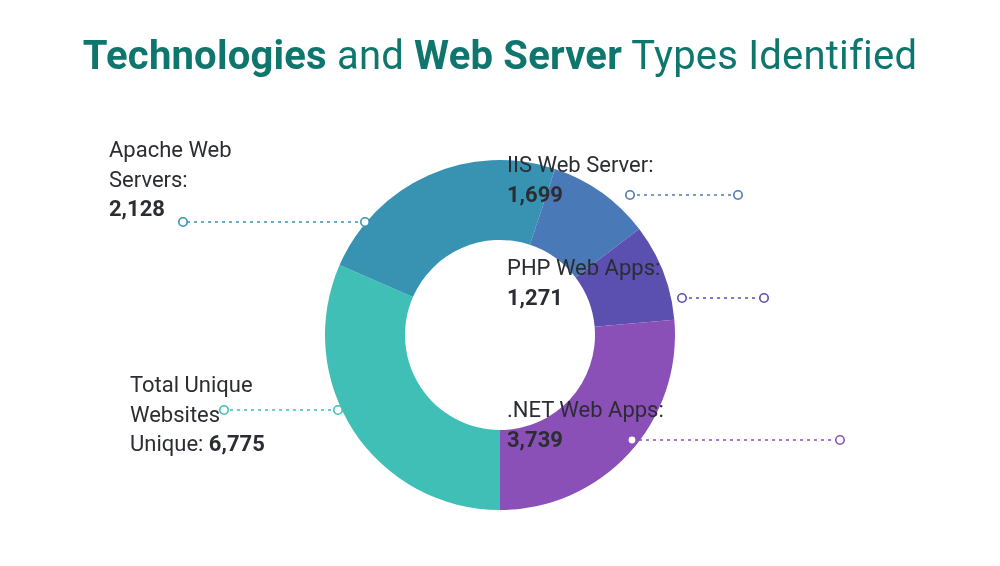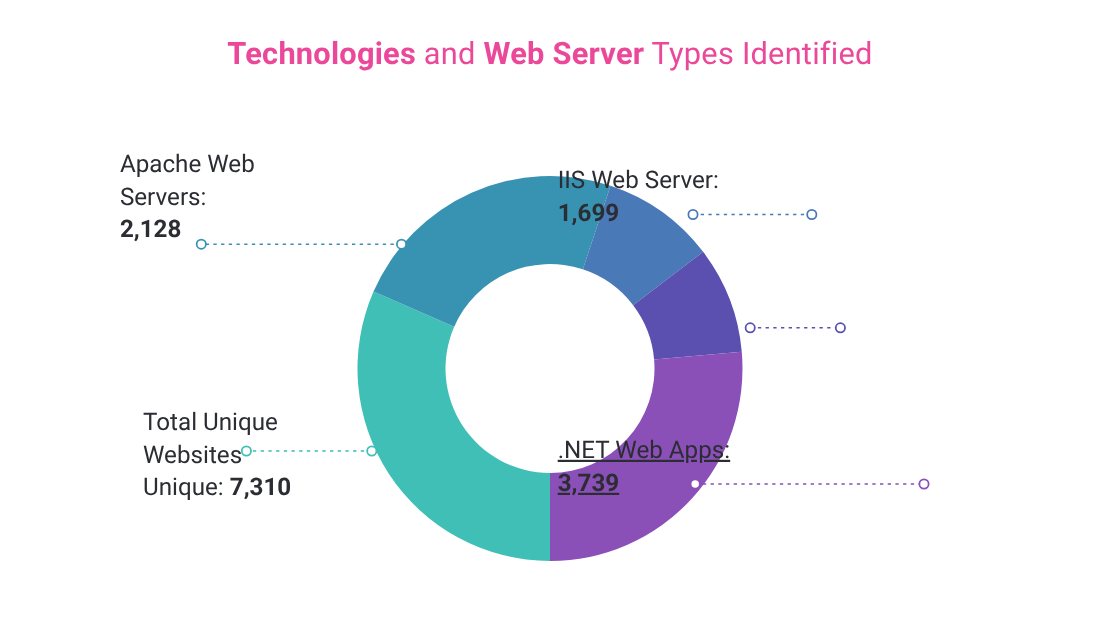--- a/index.html
+++ b/index.html
@@ -11,23 +11,23 @@
     color: #2b2d33;
     position: relative;
     overflow: hidden;
   }
   .title {
     position: absolute;
     top: 32px;
     left: 0;
     right: 0;
     text-align: center;
-    font-size: 28px;
+    font-size: 40px;
     font-weight: 400;
-    color: #ec4899;
+    color: #0f766e;
     letter-spacing: 0.2px;
   }
   .title .b { font-weight: 700; }
   .chart-wrap {
     position: absolute;
     left: 0; top: 0;
     width: 827px;
     height: 566px;
   }
   svg.donut {
@@ -78,24 +78,27 @@
       <circle cx="840" cy="440" r="4.2" fill="#ffffff" stroke="#8b4fb8" stroke-width="1.6"></circle>
     </svg>
 
   <div class="label left" style="left:109px; top:135px; width:200px;">
     Apache Web<br>Servers:<br><span class="val">2,128</span>
   </div>
 
   <div class="label left" style="left:109px; top:370px; width:210px;margin-left:21px;">
     <span>Total Unique</span><br>
     <span>Websites</span><br>
-    <span>Unique: </span><span class="val">7,310</span>
+    <span>Unique: </span><span class="val">6,775</span>
   </div>
 
   <div class="label right" style="right:100px; top:150px; width:220px;">
     IIS Web Server:<br><span class="val">1,699</span>
   </div>
 
+  <div class="label right" style="right:100px; top:253px; width:220px;">
+    PHP Web Apps:<br><span class="val">1,271</span>
+  </div>
 
-  <div class="label right" style="right:100px; top:395px; width:220px;text-decoration:underline;">
+  <div class="label right" style="right:100px; top:395px; width:220px;">
     .NET Web Apps:<br><span class="val">3,739</span>
   </div>
 </div>
 
 </body></html>

